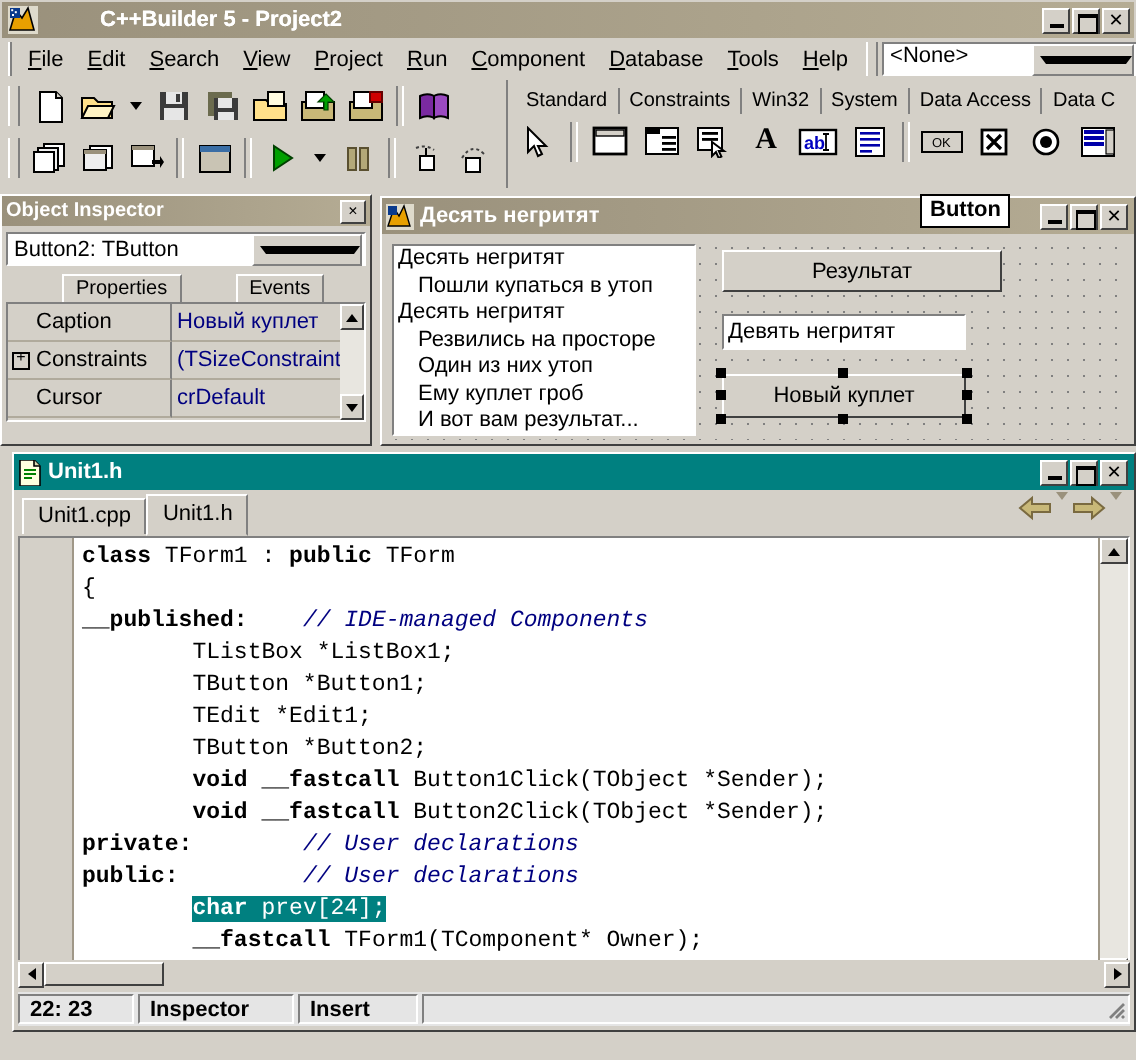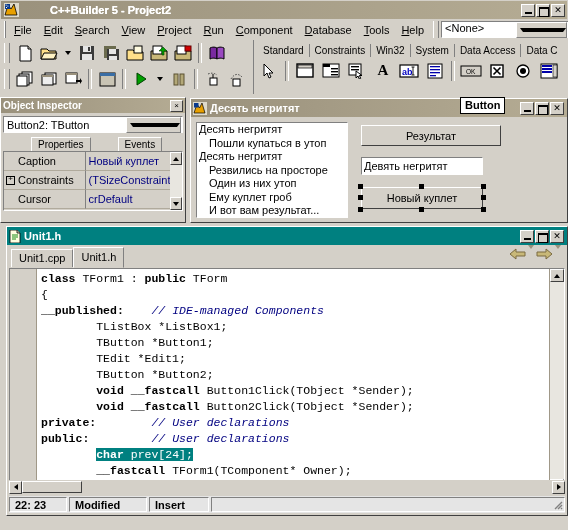--- a/index.html
+++ b/index.html
@@ -562,21 +562,21 @@
       </div>
       <div class="hthumb"></div>
       <div style="flex:1 1 auto;"></div>
       <div class="sb-btn" style="width:13px;">
         <span style="width:0;height:0;border-top:3px solid transparent;border-bottom:3px solid transparent;border-left:4px solid #000;"></span>
       </div>
     </div>
 
     <div class="statusbar">
       <span class="sb-cell" style="min-width:58px;">22:  23</span>
-      <span class="sb-cell" style="min-width:78px;">Modified</span>
+      <span class="sb-cell" style="min-width:78px;">Inspector</span>
       <span class="sb-cell" style="min-width:60px;">Insert</span>
       <span class="grow">
         <span class="grip-corner">
           <svg width="12" height="12" viewBox="0 0 12 12">
               <path d="M11 4L4 11M11 7L7 11M11 10L10 11" stroke="#808080" stroke-width="1.4"></path>
             </svg>
         </span>
       </span>
     </div>
   </div>

